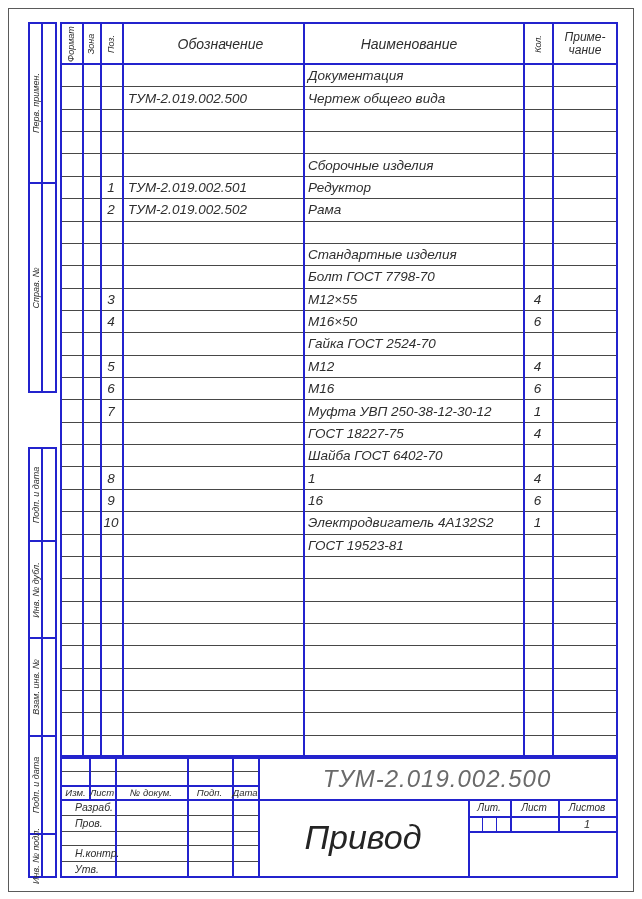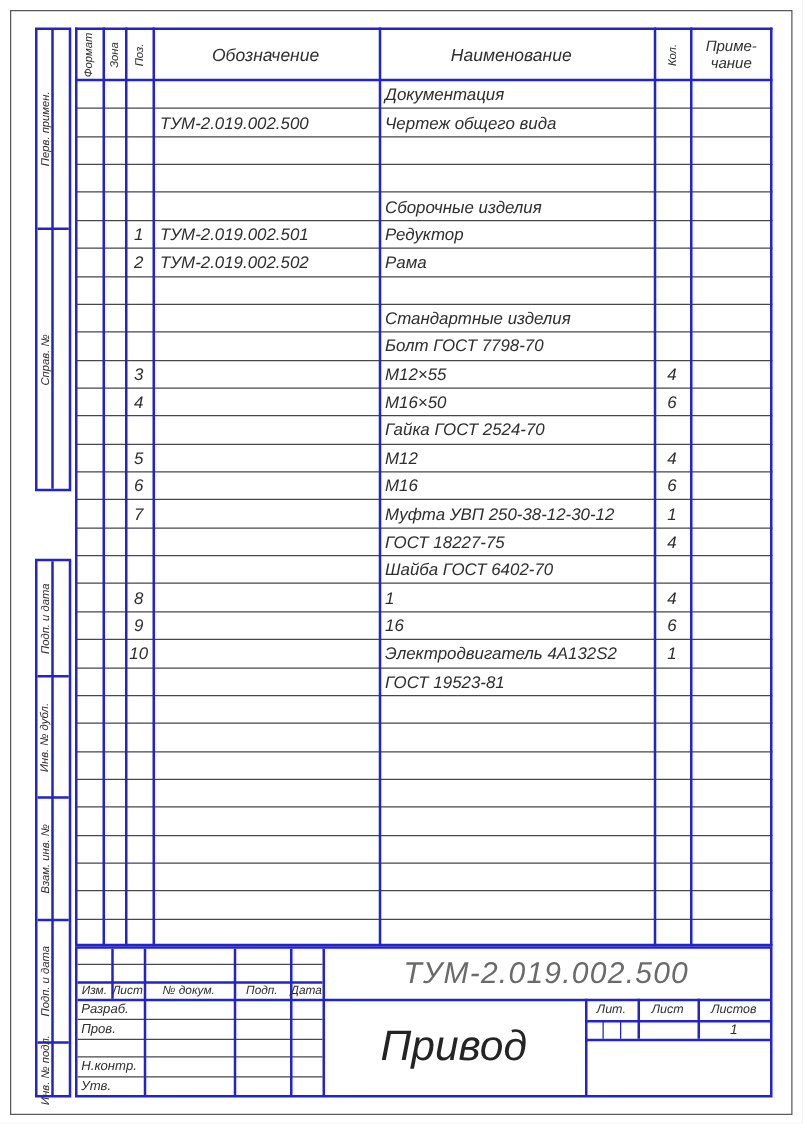--- a/index.html
+++ b/index.html
@@ -40,21 +40,21 @@
   .mseg { position:absolute; left:0; right:0; }
   .mseg .lbl { position:absolute; left:0; top:0; bottom:0; width:12px; display:flex; align-items:center; justify-content:center; }
   .mdiv { position:absolute; left:0; right:0; height:2px; background:var(--blue); }
   .mcol { position:absolute; left:11px; top:0; bottom:0; width:2px; background:var(--blue); }
 
   
   #stamp { position:absolute; left:60px; top:757px; width:558px; height:121px; border:2px solid var(--blue); box-sizing:border-box; }
   #stamp-inner { position:absolute; left:0; top:0; width:554px; height:117px; }
   .slabel { position:absolute; font-style:italic; color:var(--txt); display:flex; align-items:center; }
   .rev-h { justify-content:center; font-size:9.5px; }
-  .sign  { font-size:10.5px; padding-left:3px; }
+  .sign  { font-size:10.5px; padding-left:13px; }
   #designation-cell { position:absolute; left:196px; top:0; width:358px; height:40px; display:flex; align-items:center; justify-content:center;
         font-style:italic; font-size:24px; letter-spacing:1px; color:#6a6a6a; }
   #product-name { position:absolute; left:196px; top:40px; width:210px; height:77px; display:flex; align-items:center; justify-content:center;
         font-style:italic; font-size:34px; color:#242424; }
   .lit-lbl { position:absolute; top:40px; height:17px; display:flex; align-items:center; justify-content:center; font-style:italic; font-size:10px; color:var(--txt); }
   .lit-val { position:absolute; top:57px; height:15px; display:flex; align-items:center; justify-content:center; font-style:italic; font-size:11px; color:var(--txt); }
 
   
   #footer { position:absolute; left:60px; top:879px; width:558px; height:14px; font-style:italic; font-size:11px; color:var(--txt);margin-top:41px; }
   #footer .copy { position:absolute; left:185px; width:240px; text-align:center; }
@@ -119,21 +119,21 @@
     <div id="spec-header">
       <div class="hcell" style="left:0; width:22px;">
           <span class="vtext">Формат</span>
         </div>
       <div class="hcell" style="left:22px; width:18px;">
           <span class="vtext">Зона</span>
         </div>
       <div class="hcell" style="left:40px; width:22px;">
           <span class="vtext">Поз.</span>
         </div>
-      <div class="hcell horiz" style="left:62px; width:181px;border-radius:14px;">Обозначение</div>
+      <div class="hcell horiz" style="left:70px; width:181px;border-radius:14px;">Обозначение</div>
       <div class="hcell horiz" style="left:243px; width:212px;">Наименование</div>
       <div class="hcell" style="left:463px; width:29px;">
           <span class="vtext">Кол.</span>
         </div>
       <div class="hcell" style="left:492px; width:66px;">
           <span id="h-prim">Приме-
 чание</span>
         </div>
     </div>
 

